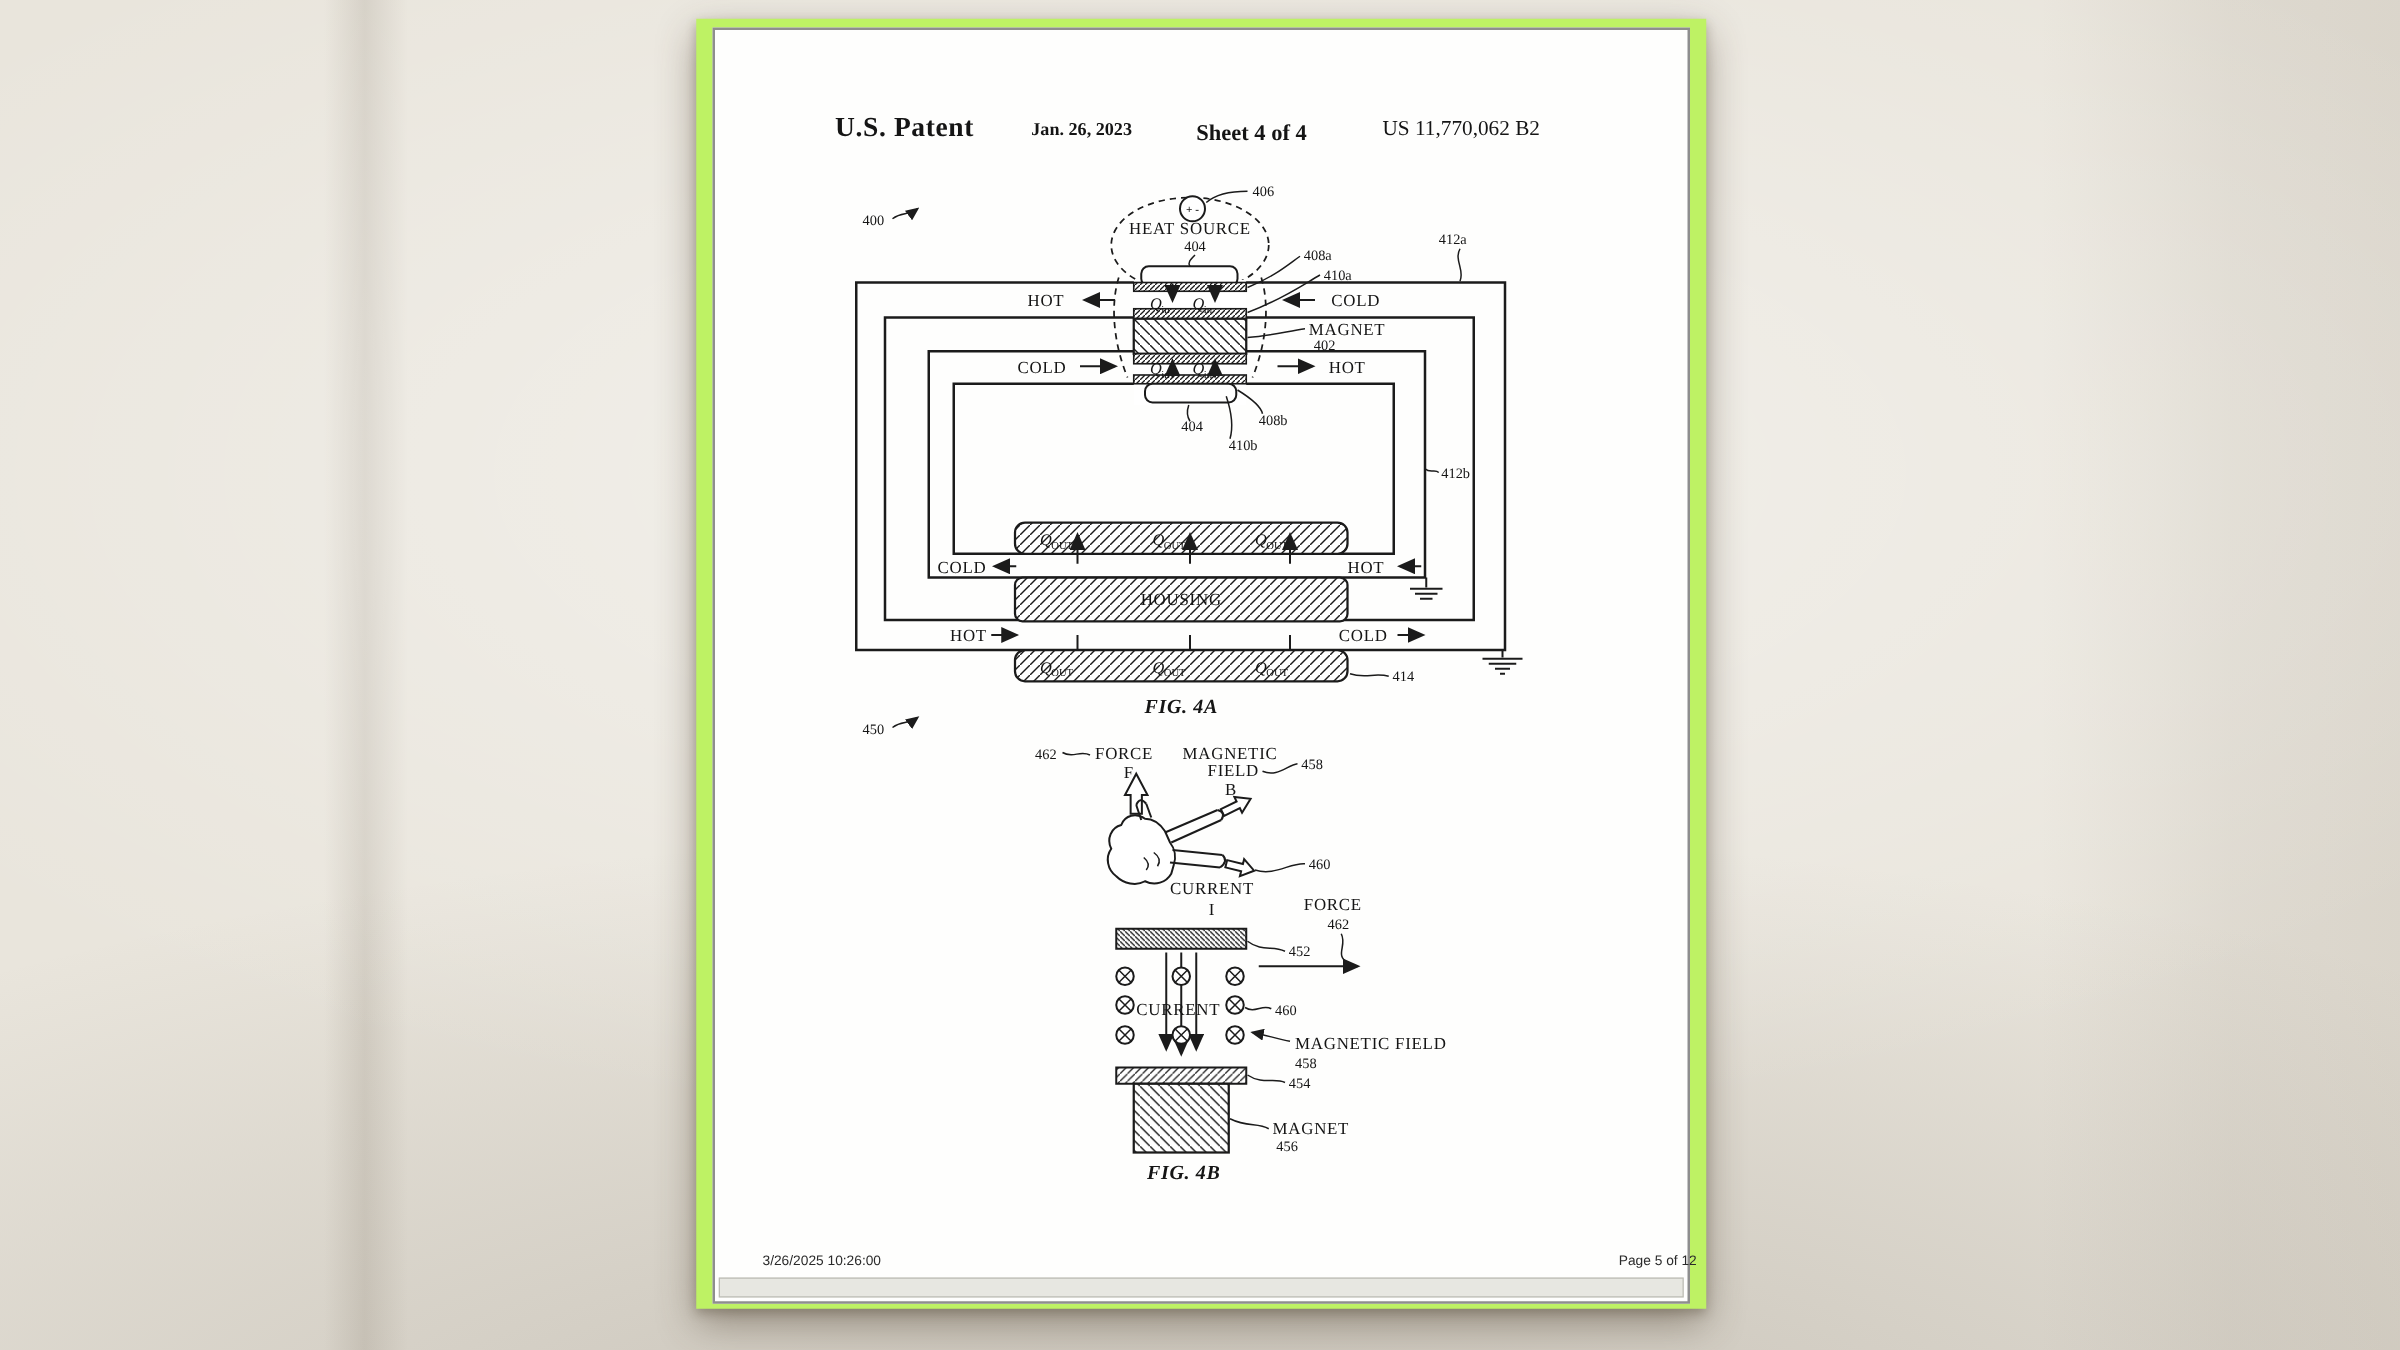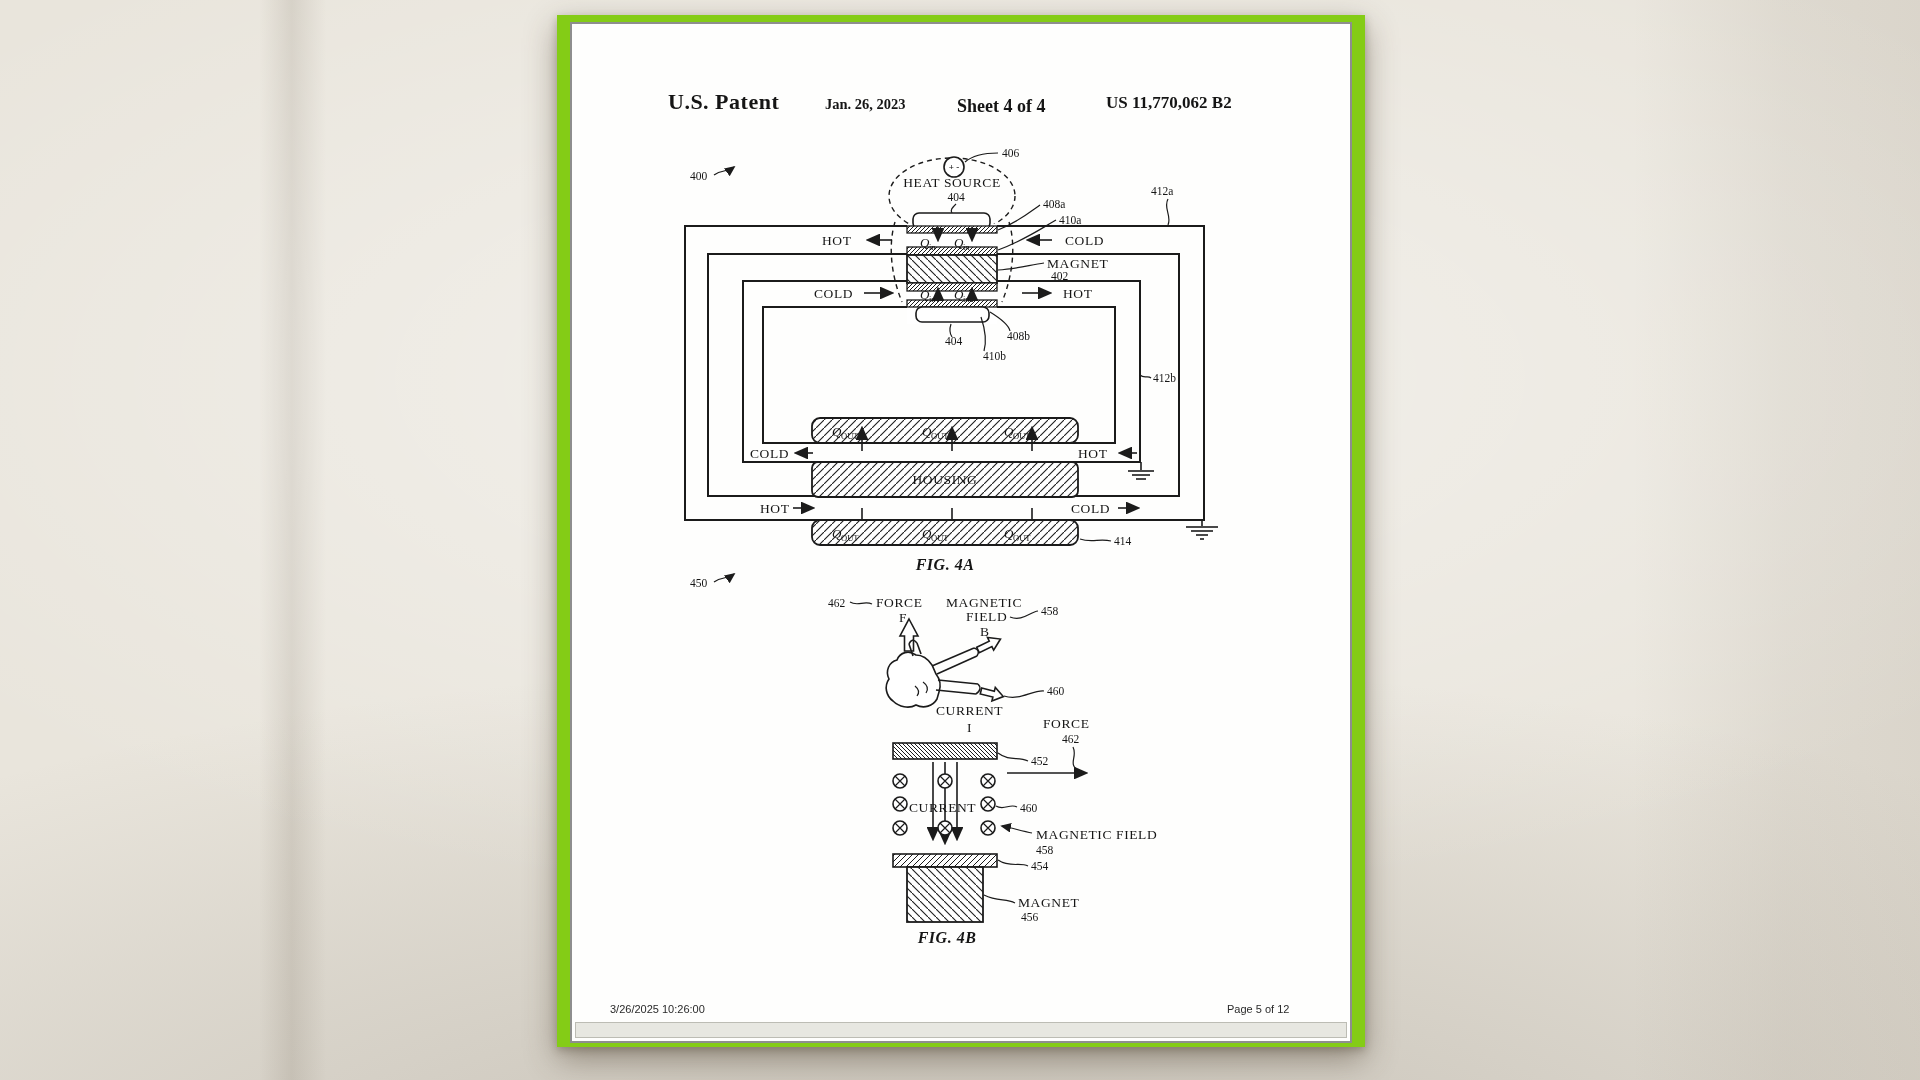--- a/index.html
+++ b/index.html
@@ -9,39 +9,39 @@
     background-color:#e9e5dc;
     background-image:
       radial-gradient(120% 90% at 50% 35%, rgba(255,255,255,0.45) 0%, rgba(255,255,255,0) 55%),
       linear-gradient(90deg, rgba(160,150,135,0) 13.5%, rgba(140,130,115,0.22) 15.2%, rgba(160,150,135,0) 17%),
       linear-gradient(90deg, rgba(160,150,135,0) 85%, rgba(140,130,115,0.12) 93%, rgba(160,150,135,0.2) 100%),
       radial-gradient(140% 90% at 50% 115%, rgba(110,100,85,0.3) 0%, rgba(0,0,0,0) 60%);
     position:relative;
   }
   .paper {
     position:absolute; left:557px; top:15px; width:808px; height:1032px;
-    background:#84cc16;
+    background:#bef264;
     box-shadow:0 12px 30px rgba(70,58,40,0.45), 0 3px 8px rgba(70,58,40,0.3);
   }
   .vframe {
     position:absolute; left:13px; top:7px; width:782px; height:1021px;
     border:2px solid #8e8e8e; background:#fefefd;
   }
   .hscroll {
     position:absolute; left:3px; right:3px; bottom:3px; height:16px;
     background:#e7e7e1; border:1px solid #bcbcb4;
   }
   .abs { position:absolute; white-space:nowrap; color:#151515; }
   .hdr-title  { left:111px; top:74px;  font-size:22px; font-weight:bold; letter-spacing:0.5px; }
   .hdr-date   { left:268px; top:81px;  font-size:14.5px; font-weight:bold; }
   .hdr-sheet  { left:400px; top:81px;  font-size:18px; font-weight:bold; }
-  .hdr-patno  { left:549px; top:78px;  font-size:17px; font-weight:bold; }
+  .hdr-patno  { left:549px; top:78px;  font-size:17px; font-weight:normal; }
   .ftr { font-family:"Liberation Sans", sans-serif; font-size:11px; color:#2a2a2a; top:988px; }
   .ftr-left  { left:53px; }
-  .ftr-right { left:670px; }
+  .ftr-right { left:738px; }
   .fig { position:absolute; }
   .fig4a { left:123px; top:125px; }
   .fig4b { left:123px; top:550px; }
 
   svg text { font-family:"Liberation Serif", serif; fill:#151515; }
   .t  { font-size:13.5px; letter-spacing:0.6px; }
   .r  { font-size:11.5px; }
   .q  { font-size:13px; font-style:italic; }
   .qs { font-size:8.5px; }
   .cap{ font-size:16px; font-weight:bold; font-style:italic; letter-spacing:0.5px; }

